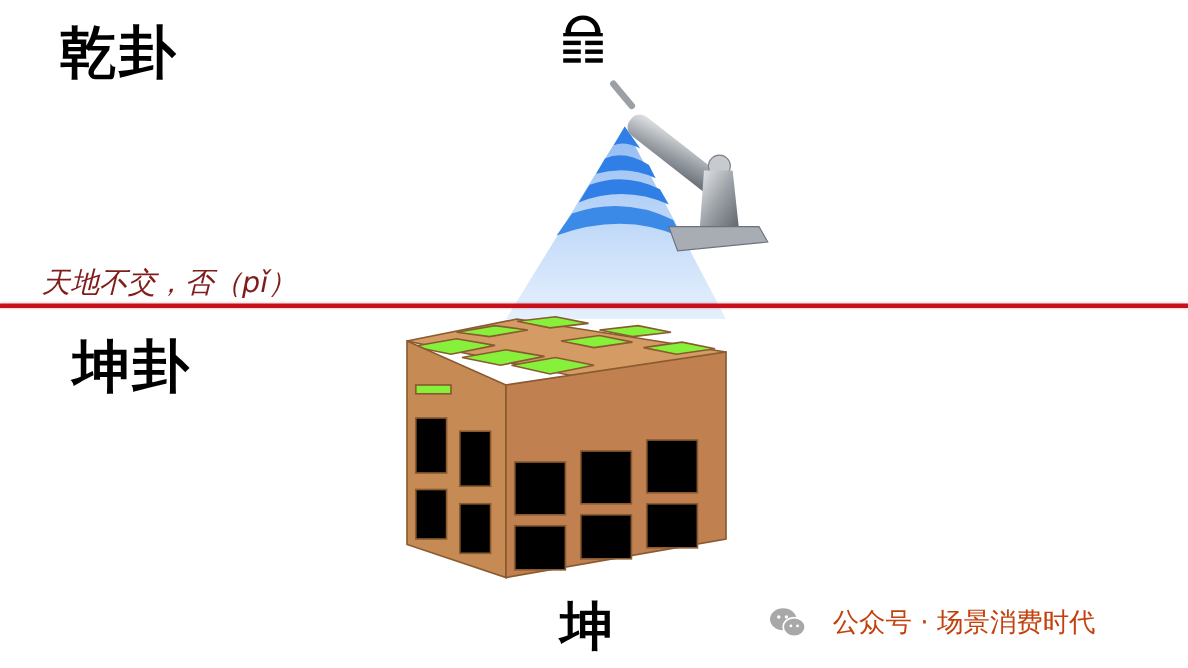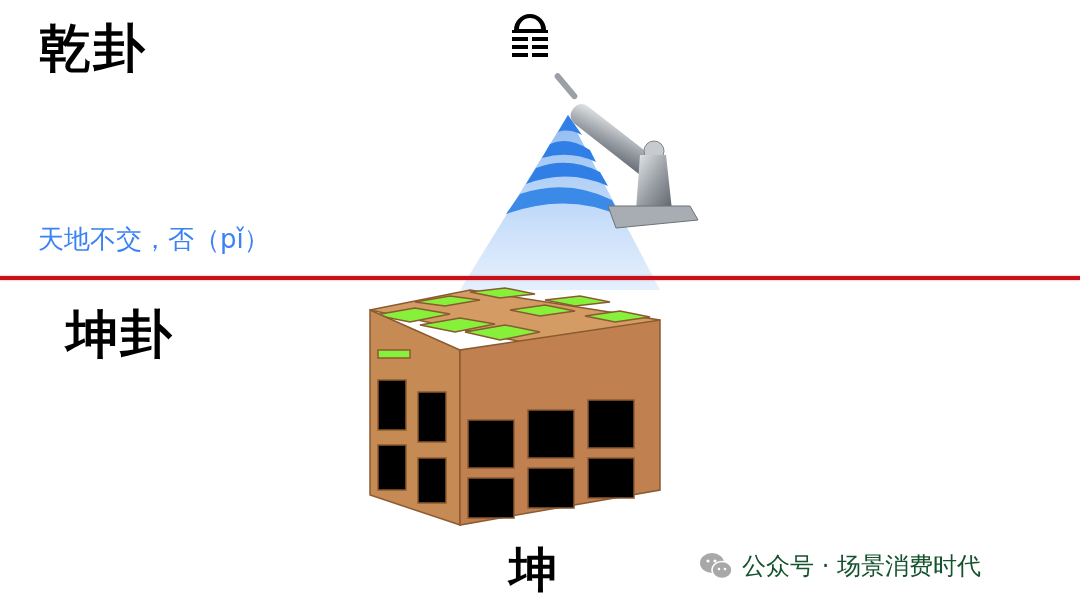--- a/index.html
+++ b/index.html
@@ -5,35 +5,35 @@
   html, body { margin: 0; padding: 0; }
   body {
     width: 1080px; height: 607px; position: relative; overflow: hidden;
     background: #ffffff;
     font-family: "DejaVu Sans", "Liberation Sans", sans-serif;
   }
   .label-big {
     position: absolute; font-weight: bold; font-size: 52px; color: #000;
     letter-spacing: 2px; line-height: 1;
   }
-  #qian-label { left: 39px; top: 22px; text-align: center; }
+  #qian-label { left: 54px; top: 22px; text-align: center; }
   #kun-label { left: 38px; top: 308px; margin-left: 28px; }
-  #pi-caption { position: absolute; left: 38px; top: 226px; font-size: 26px; color: #3b82f6; line-height: 1; }
+  #pi-caption { position: absolute; left: 38px; top: 244px; font-size: 26px; color: #7f1d1d; line-height: 1; font-style: italic; }
   #divider {
     position: absolute; left: 0; top: 276px; width: 1080px; height: 4px;
     background: #c8101b;
     box-shadow: 0 0 2px rgba(200,16,27,0.5);
   }
   #trigram-top { position: absolute; left: 509px; top: 10px; width: 42px; height: 52px; }
   #trigram-bottom { position: absolute; left: 509px; top: 545px; width: 42px; height: 58px; font-size: 48px; font-weight: bold; line-height: 1; color:#000; }
   #scanner { position: absolute; left: 440px; top: 60px; width: 270px; height: 230px; }
   #cube { position: absolute; left: 360px; top: 270px; width: 310px; height: 265px; }
   #watermark {
-    position: absolute; left: 698px; top: 550px; display: flex; align-items: center; gap: 8px;
-    color: #14532d; font-size: 24px;
+    position: absolute; left: 698px; top: 550px; display: flex; align-items: center; gap: 23px;
+    color: #c2410c; font-size: 24px;
   }
   #watermark .wechat { width: 36px; height: 30px; }
 </style>
 </head>
 <body>
 
 <div id="qian-label" class="label-big">乾卦</div>
 
 <svg id="trigram-top" viewBox="0 0 42 52">
   <path d="M5 20 A16 16 0 0 1 37 20 Z M10 19 A11 11 0 0 1 32 19 Z" fill="#000" fill-rule="evenodd"></path>

